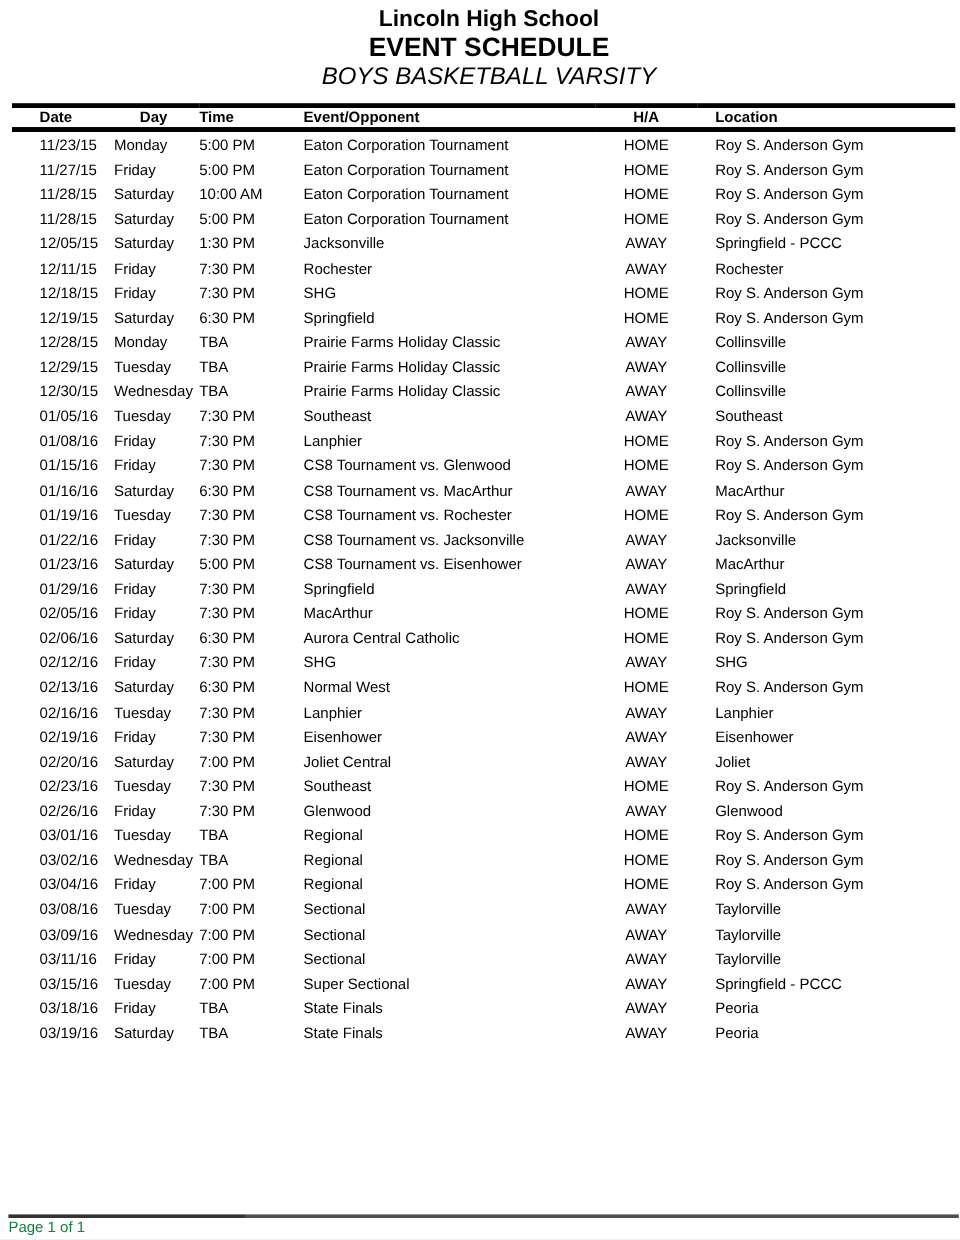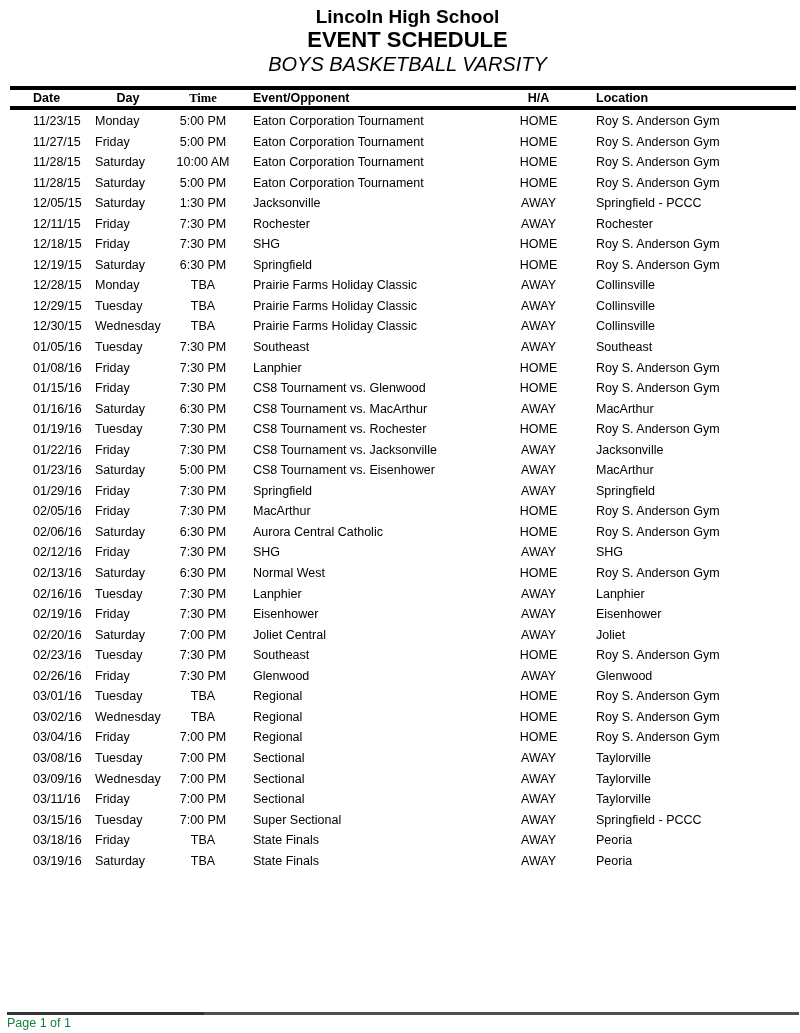--- a/index.html
+++ b/index.html
@@ -49,22 +49,22 @@
   col.col-date     { width: 80px; }
   col.col-day      { width: 76px; }
   col.col-time     { width: 74px; }
   col.col-event    { width: 256px; }
   col.col-ha       { width: 85px; }
   col.col-location { width: 215px; }
 
   .c-date     { text-align: left;   padding-left: 23px !important; }
   td.c-day    { text-align: left;   padding-left: 5px  !important; }
   th.c-day    { text-align: center; }
-  td.c-time   { text-align: center; }
-  th.c-time   { text-align: center; font-family: Liberation Serif, serif; }
+  td.c-time   { }
+  th.c-time   { text-align: left; }
   .c-event    { text-align: left;   padding-left: 13px !important; }
   .c-ha       { text-align: center; }
   .c-location { text-align: left;   padding-left: 15px !important; }
 
   
   .footer-line {
     position: absolute;
     left: 7px;
     top: 1012px;
     width: 792px;

